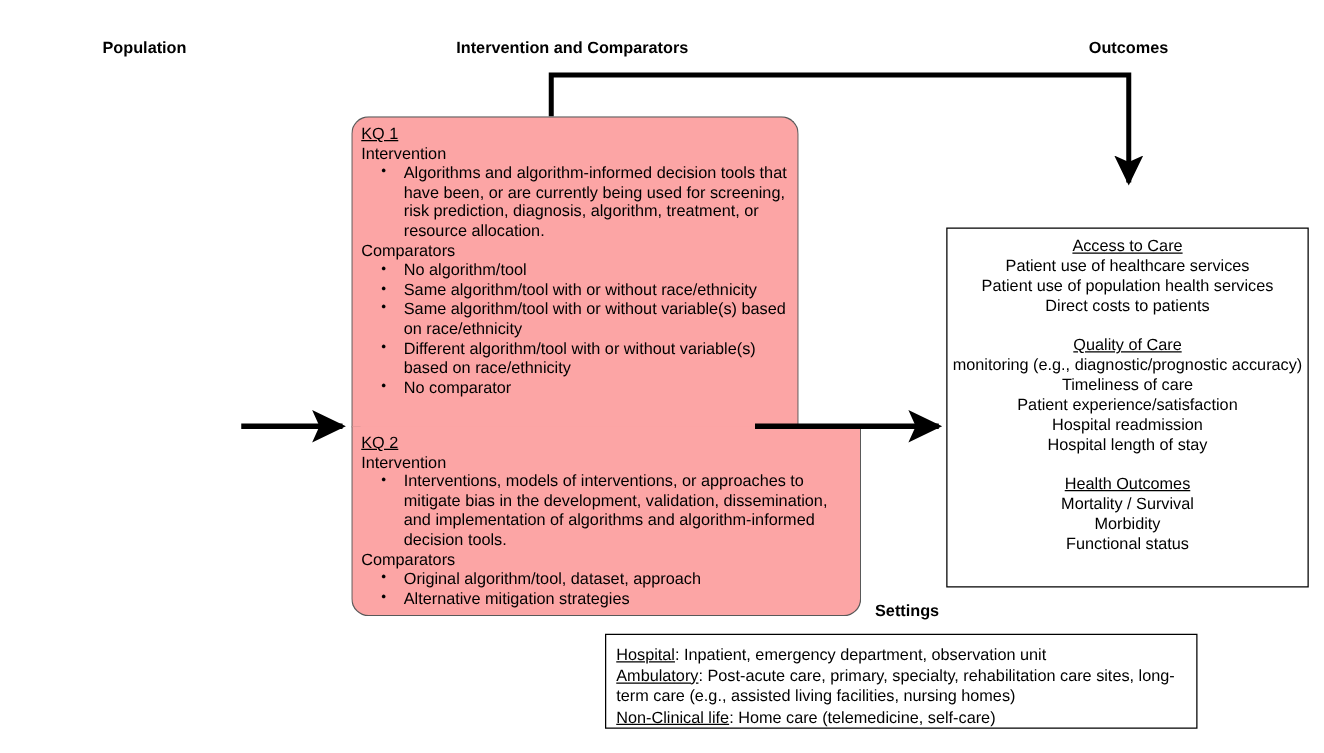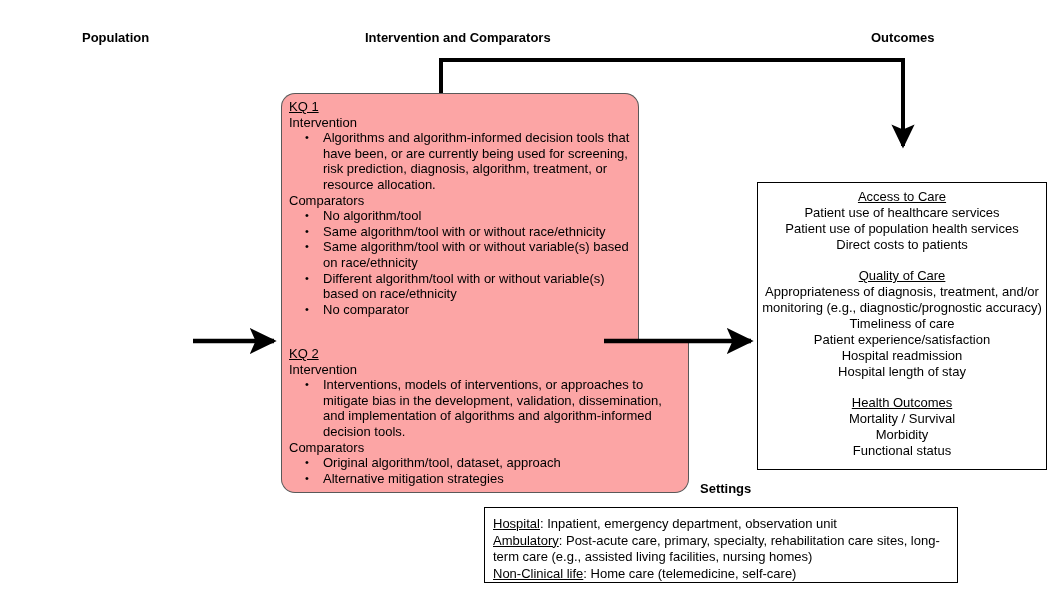--- a/index.html
+++ b/index.html
@@ -207,21 +207,20 @@
 
   <div id="outcomes-box">
 
     <span class="grp-title">Access to Care</span>
     <span class="grp-item">Patient use of healthcare services</span>
     <span class="grp-item">Patient use of population health services</span>
     <span class="grp-item">Direct costs to patients</span>
     <span class="grp-gap"></span>
 
     <span class="grp-title">Quality of Care</span>
-    <span class="grp-item">Appropriateness of diagnosis, treatment, and/or</span>
     <span class="grp-item">monitoring (e.g., diagnostic/prognostic accuracy)</span>
     <span class="grp-item">Timeliness of care</span>
     <span class="grp-item">Patient experience/satisfaction</span>
     <span class="grp-item">Hospital readmission</span>
     <span class="grp-item">Hospital length of stay</span>
     <span class="grp-gap"></span>
 
     <span class="grp-title">Health Outcomes</span>
     <span class="grp-item">Mortality / Survival</span>
     <span class="grp-item">Morbidity</span>

